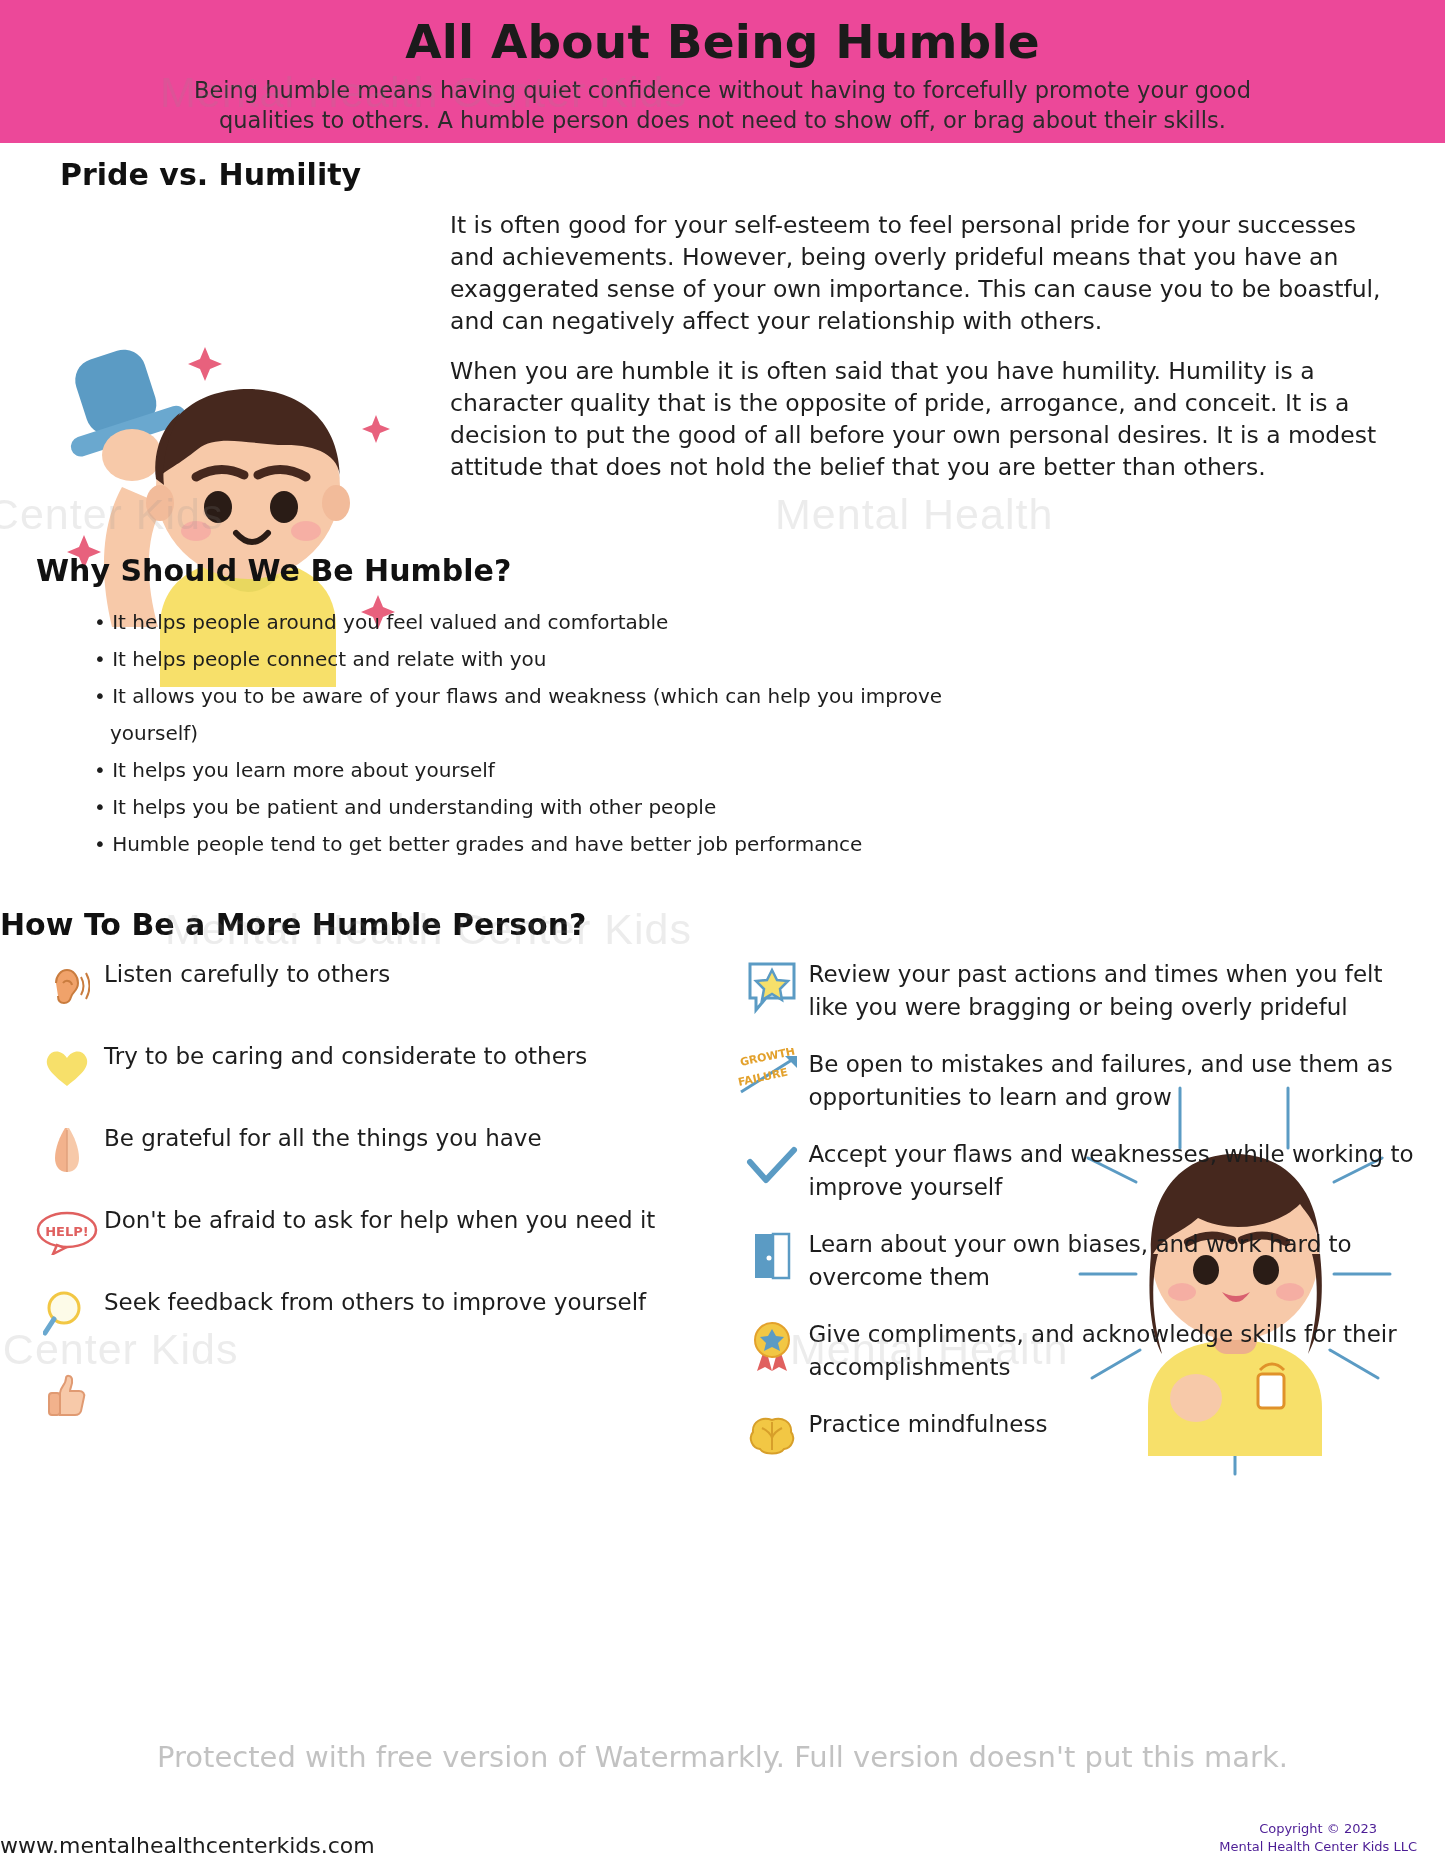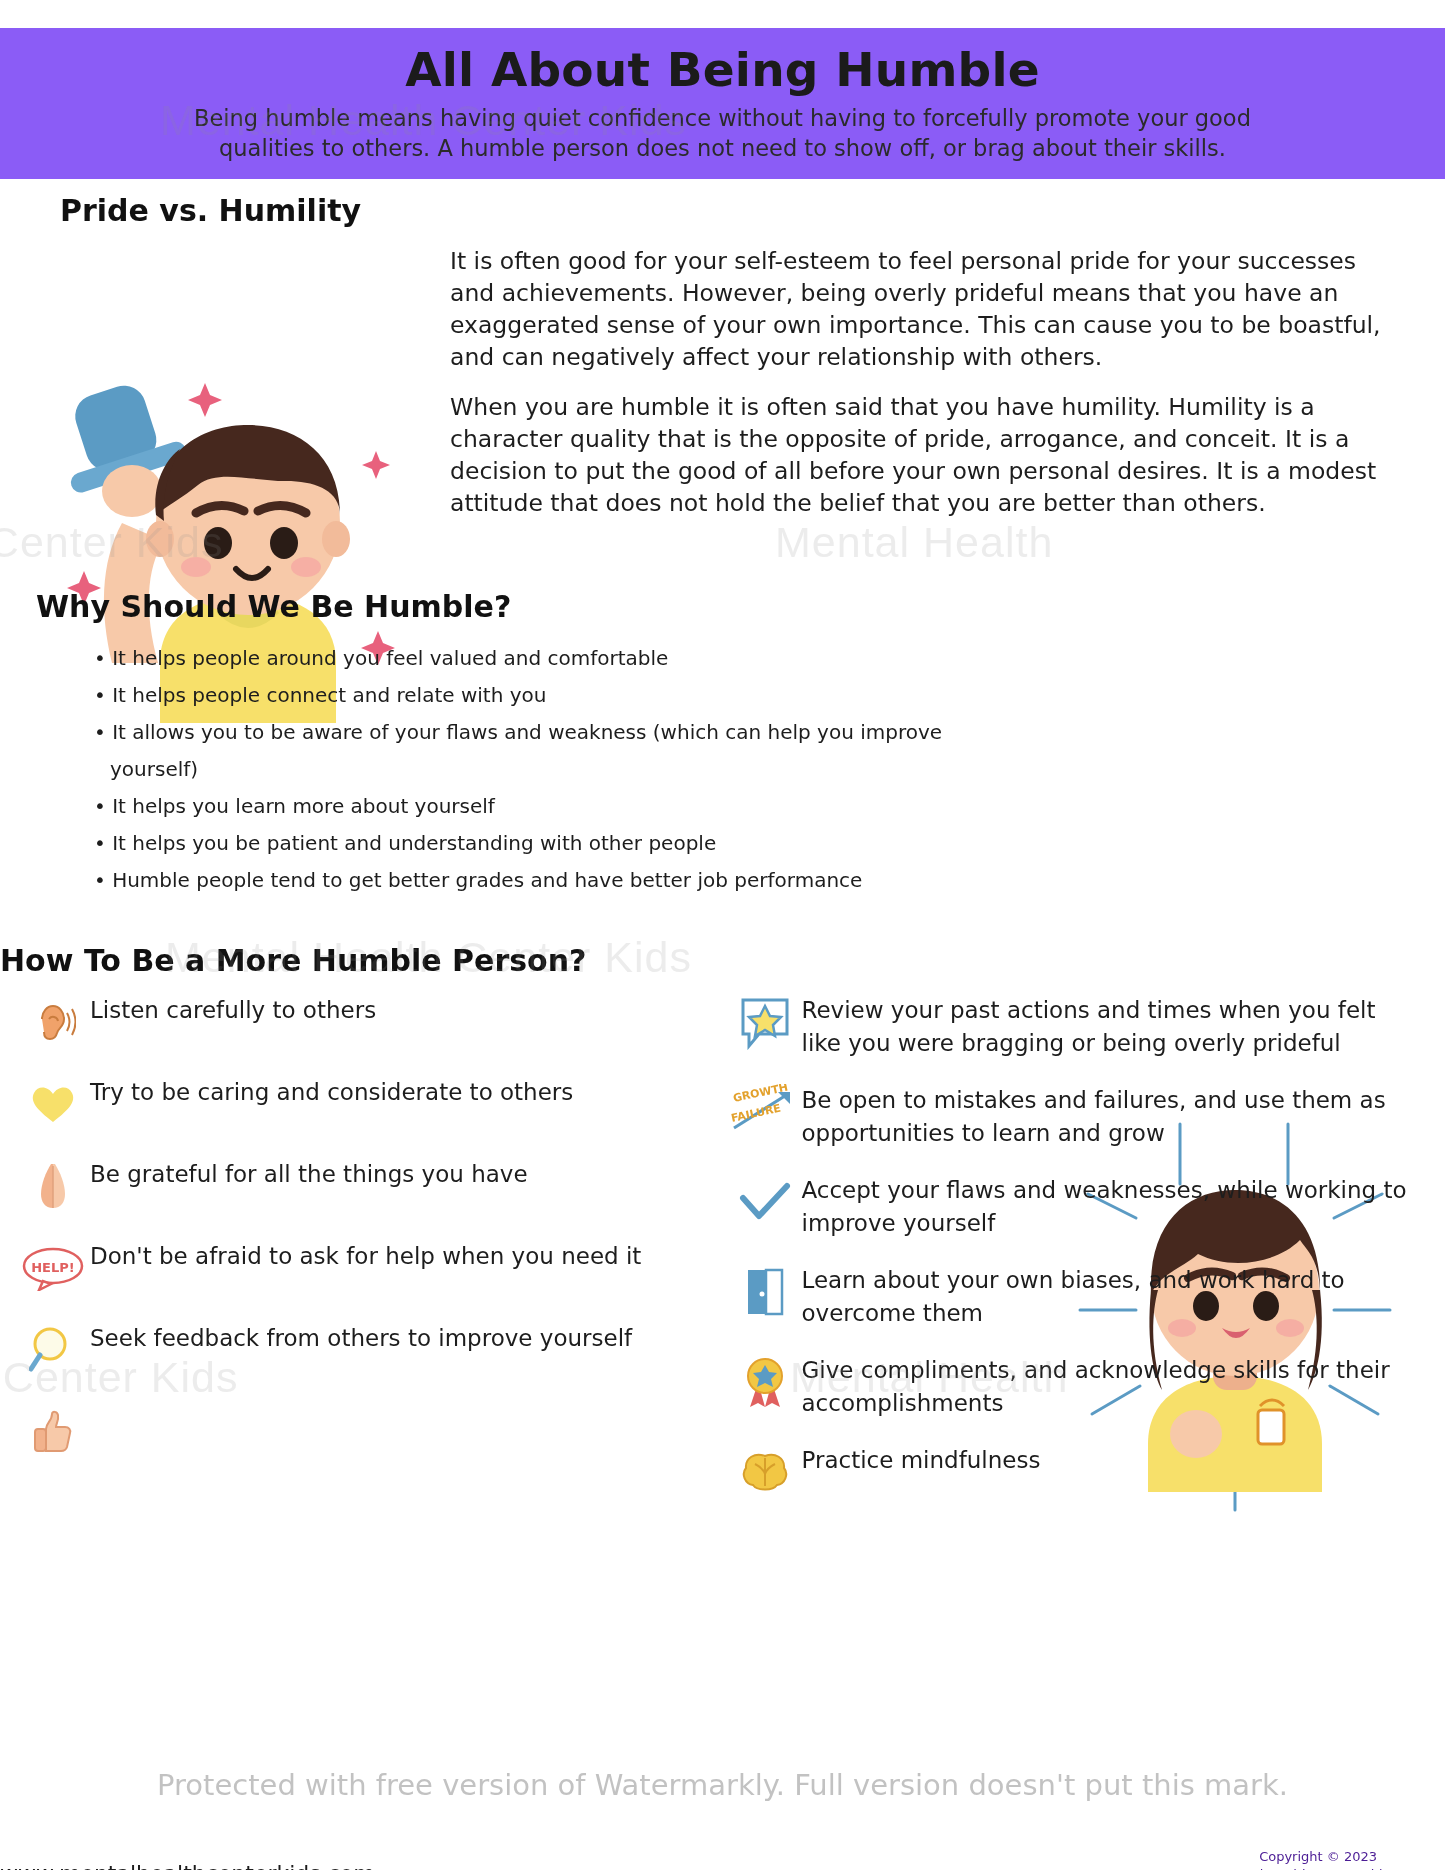--- a/index.html
+++ b/index.html
@@ -8,28 +8,27 @@
     background:#ffffff;
     font-family:"DejaVu Sans", sans-serif;
     color:#222222;
     position:relative;
     overflow:hidden;
   }
   .page{position:relative;width:1445px;height:1870px;}
 
   
   .header{
-    background:#8b5cf6;
+    background:#ec4899;
     width:100%;
-    padding:10px 0 16px 0;
+    padding:10px 0 8px 0;
     box-sizing:border-box;
     text-align:center;
     position:relative;
     z-index:3;
-    margin-top:28px;
   }
   .header h1{
     margin:4px 0 6px 0;
     font-size:47px;
     font-weight:bold;
     letter-spacing:.2px;
     color:#1b1b1b;
     font-family:"DejaVu Sans", sans-serif;
   }
   .header p{
@@ -80,21 +79,21 @@
   .why{position:relative;margin-top:6px;height:350px;padding-left:36px;}
   .why ul{
     list-style:none;margin:16px 0 0 0;padding:0 0 0 58px;width:940px;
   }
   .why li{
     font-size:20px;line-height:37px;color:#1d1d1d;
     text-indent:-16px;padding-left:16px;
   }
 
   .how{position:relative;margin-top:4px;}
-  .how .cols{display:flex;padding:14px 30px 0 16px;box-sizing:border-box;}
+  .how .cols{display:flex;padding:14px 30px 0 30px;box-sizing:border-box;}
   .col{width:50%;box-sizing:border-box;}
   .col.left{padding-right:18px;}
   .col.right{padding-left:12px;}
   .tip{display:flex;align-items:flex-start;margin-bottom:22px;}
   .tip .ico{
     width:74px;min-width:74px;height:60px;display:flex;align-items:center;justify-content:center;
   }
   .tip .txt{font-size:23px;line-height:33px;color:#1d1d1d;padding-top:2px;}
 
   

